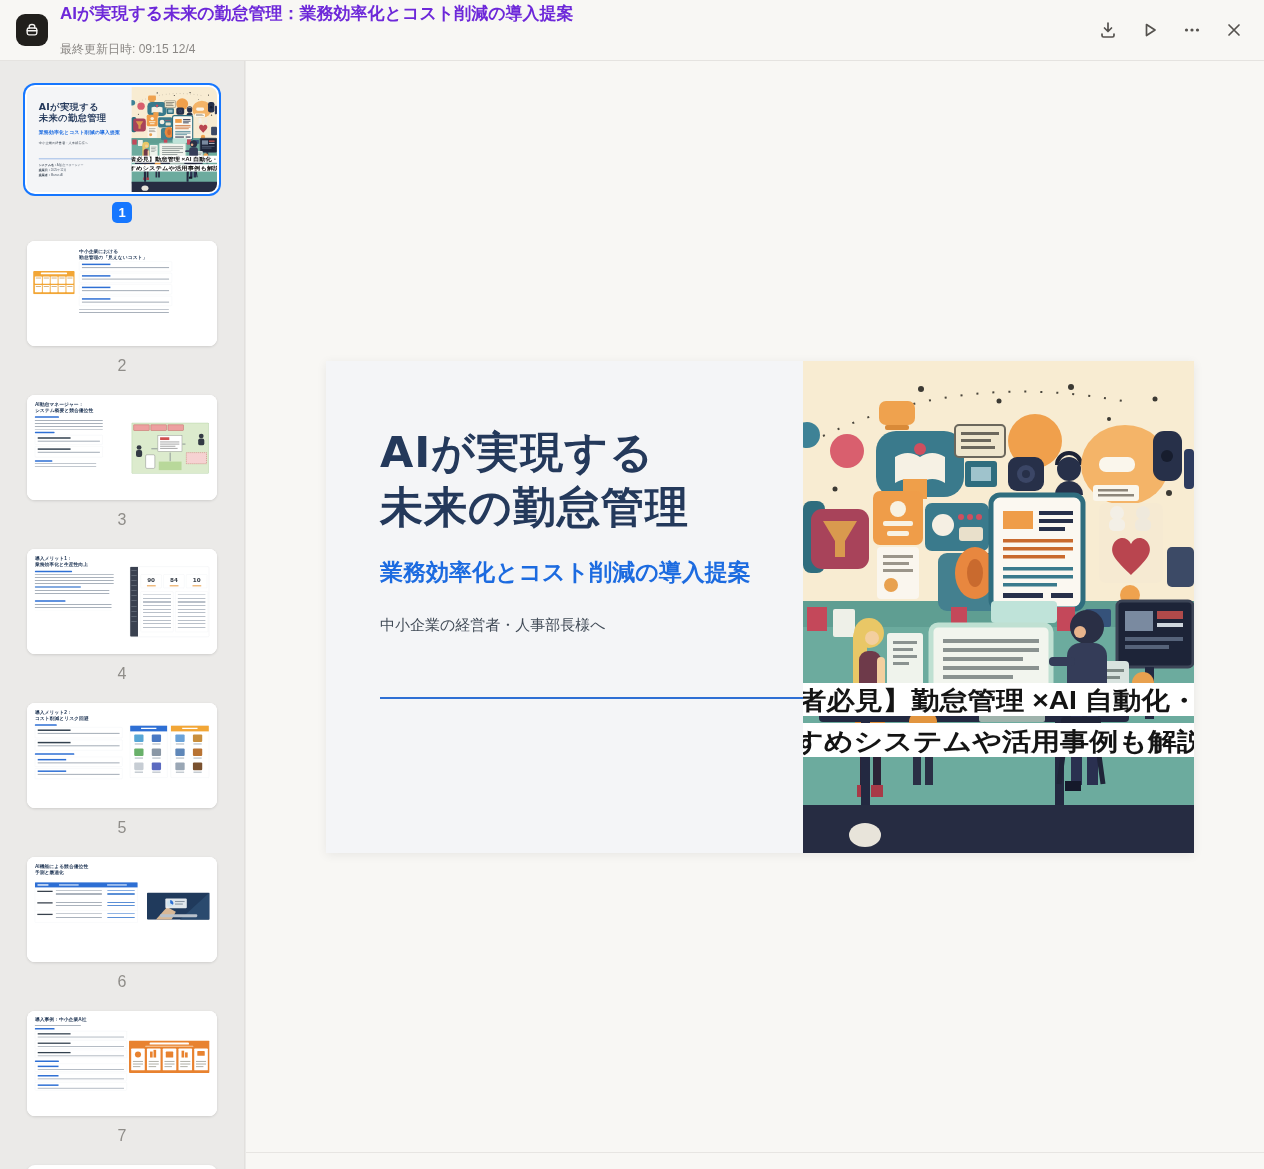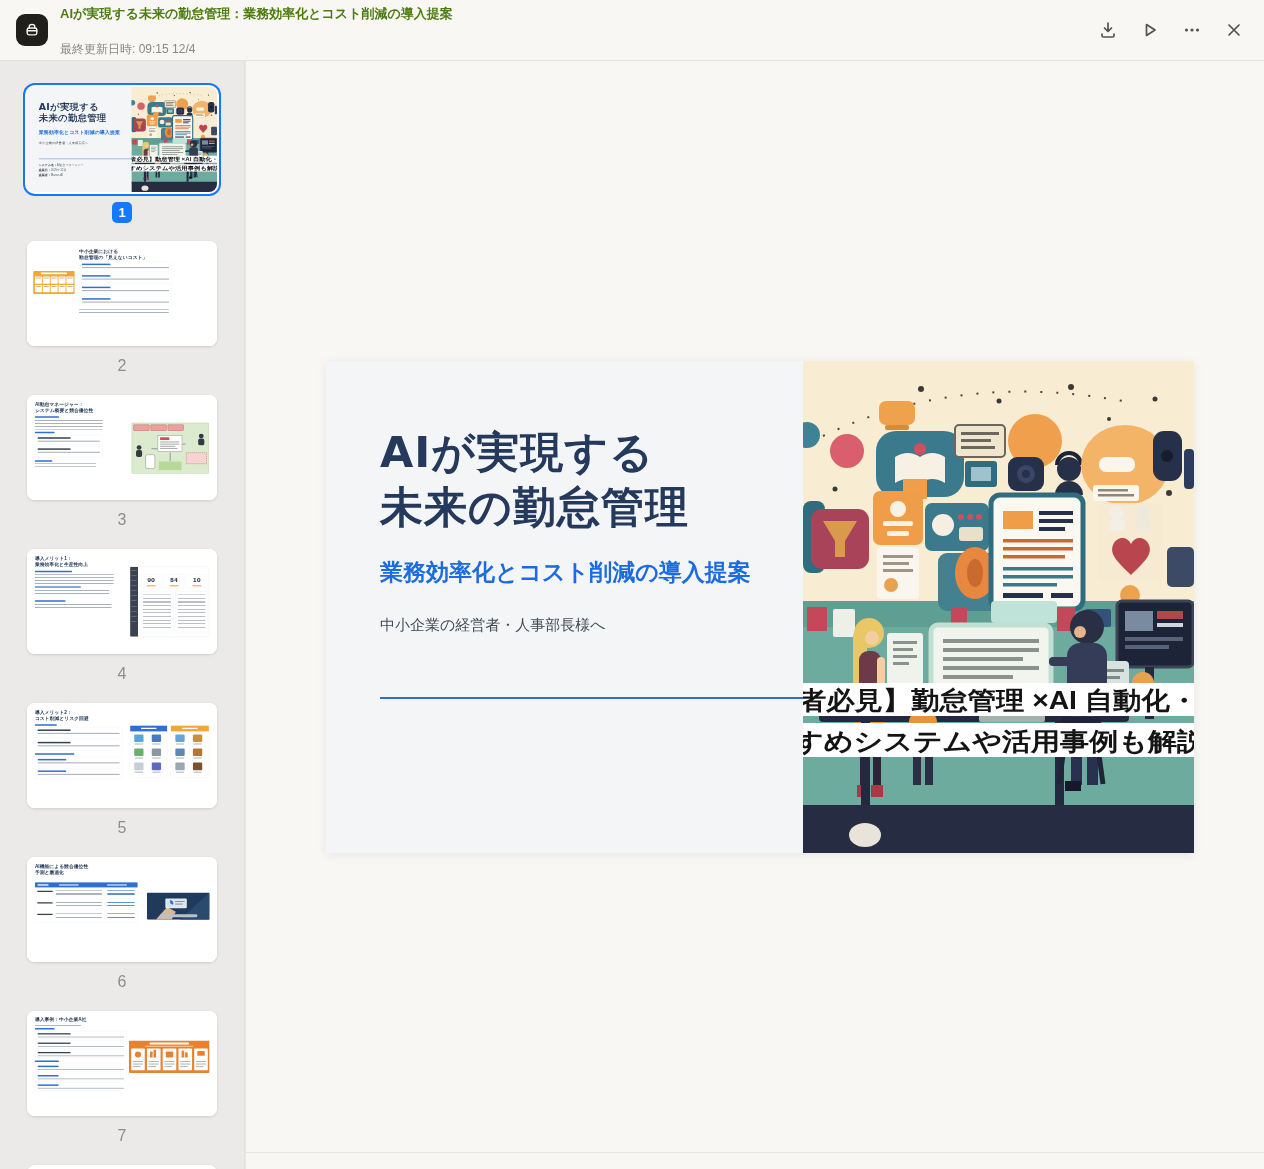--- a/index.html
+++ b/index.html
@@ -6,21 +6,21 @@
   html,body { width:1264px; height:1169px; overflow:hidden;
     font-family:"Liberation Sans", sans-serif; background:#ebeae8; }
 
   
   .header { position:absolute; left:0; top:0; width:1264px; height:61px;
     background:#f8f7f4; border-bottom:1px solid #e5e3e0; display:flex;
     align-items:center; padding:0 16px; z-index:30; }
   .app-icon { width:32px; height:32px; border-radius:9px; background:#211f1c;
     display:flex; align-items:center; justify-content:center; flex:0 0 auto; }
   .header-titles { margin-left:12px; flex:1 1 auto; min-width:0; }
-  .header-title { font-size:13px; font-weight:700; color:#4d7c0f; line-height:19px;
+  .header-title { font-size:17px; font-weight:700; color:#6d28d9; line-height:19px;
     white-space:nowrap; overflow:hidden; }
   .header-sub { font-size:12px; color:#8b8885; line-height:16px; margin-top:18px; }
   .header-actions { display:flex; align-items:center; gap:14px; }
   .icon-btn { width:28px; height:28px; border:none; background:transparent;
     display:flex; align-items:center; justify-content:center; cursor:pointer;
     border-radius:6px; color:#55524e; }
   .icon-btn svg { display:block; }
 
   
   .sidebar { position:absolute; left:0; top:61px; bottom:0; width:245px;

